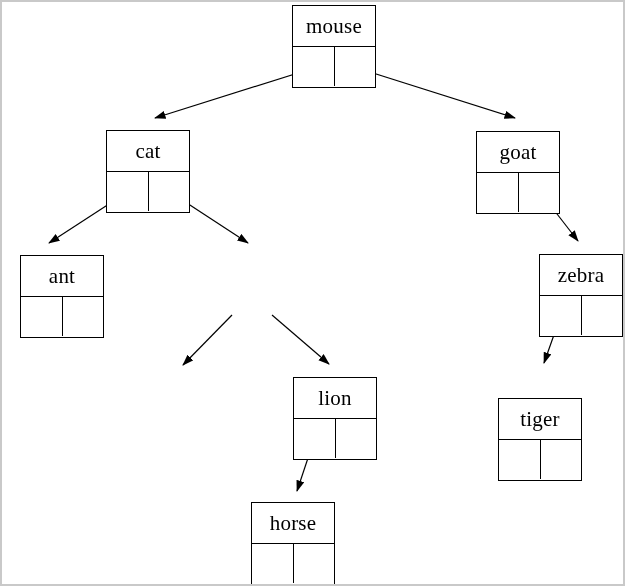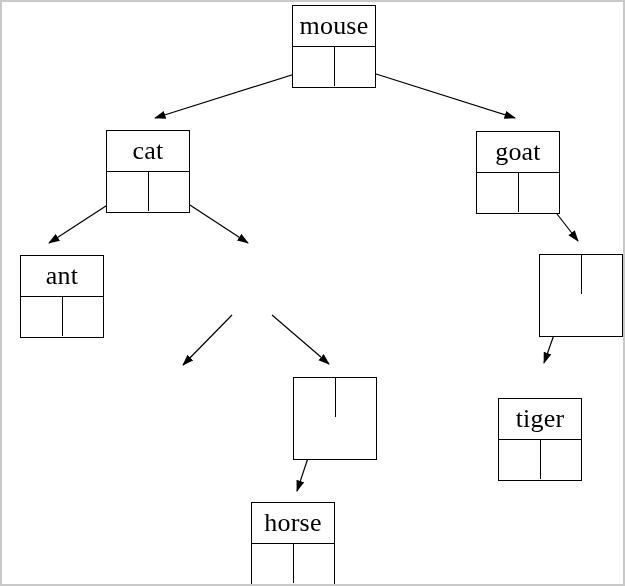--- a/index.html
+++ b/index.html
@@ -36,21 +36,21 @@
     border: 1.5px solid #000000;
     background: #ffffff;
   }
   .node-label {
     height: 40px;
     box-sizing: content-box;
     border-bottom: 1.5px solid #000000;
     display: flex;
     align-items: center;
     justify-content: center;
-    font-size: 26px;
+    font-size: 21px;
     color: #000000;
     letter-spacing: 0.2px;
   }
   .node-cells {
     display: flex;
     height: 38.5px;
   }
   .cell {
     flex: 1 1 50%;
   }
@@ -107,28 +107,30 @@
   <div class="node" style="left:18px;top:253px">
     <div class="node-label">ant</div>
     <div class="node-cells">
       <div class="cell left"></div>
       <div class="cell right"></div>
     </div>
   </div>
 
 
   <div class="node" style="left:537px;top:252px">
+    <div class="node-label">zebra</div>
     <div class="node-cells">
       <div class="cell left"></div>
       <div class="cell right"></div>
     </div>
   </div>
 
 
   <div class="node" style="left:291px;top:375px">
+    <div class="node-label">lion</div>
     <div class="node-cells">
       <div class="cell left"></div>
       <div class="cell right"></div>
     </div>
   </div>
 
   <div class="node" style="left:496px;top:396px">
     <div class="node-label">tiger</div>
     <div class="node-cells">
       <div class="cell left"></div>

